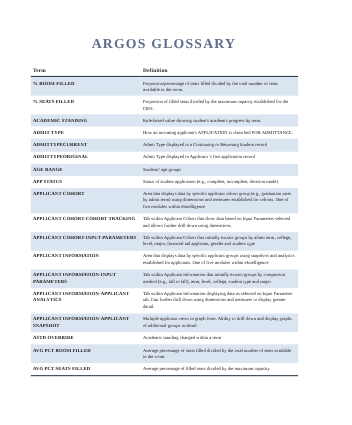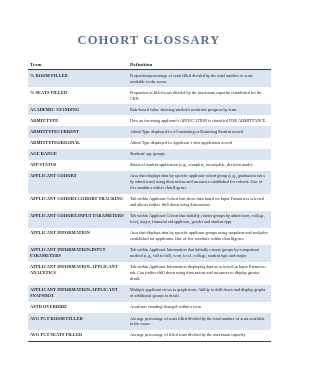--- a/index.html
+++ b/index.html
@@ -79,21 +79,21 @@
   }
   tr.last td {
     border-bottom: 0.9px solid #33414f;
   }
 </style>
 </head>
 <body>
 
 <div class="page">
 
-  <div class="doc-title">COHORT GLOSSARY</div>
+  <div class="doc-title">ARGOS GLOSSARY</div>
 
   <div class="table-wrap">
     <table class="glossary">
       <colgroup>
         <col class="c-term">
         <col class="c-def">
       </colgroup>
       <thead>
         <tr>
           <th>Term</th>

